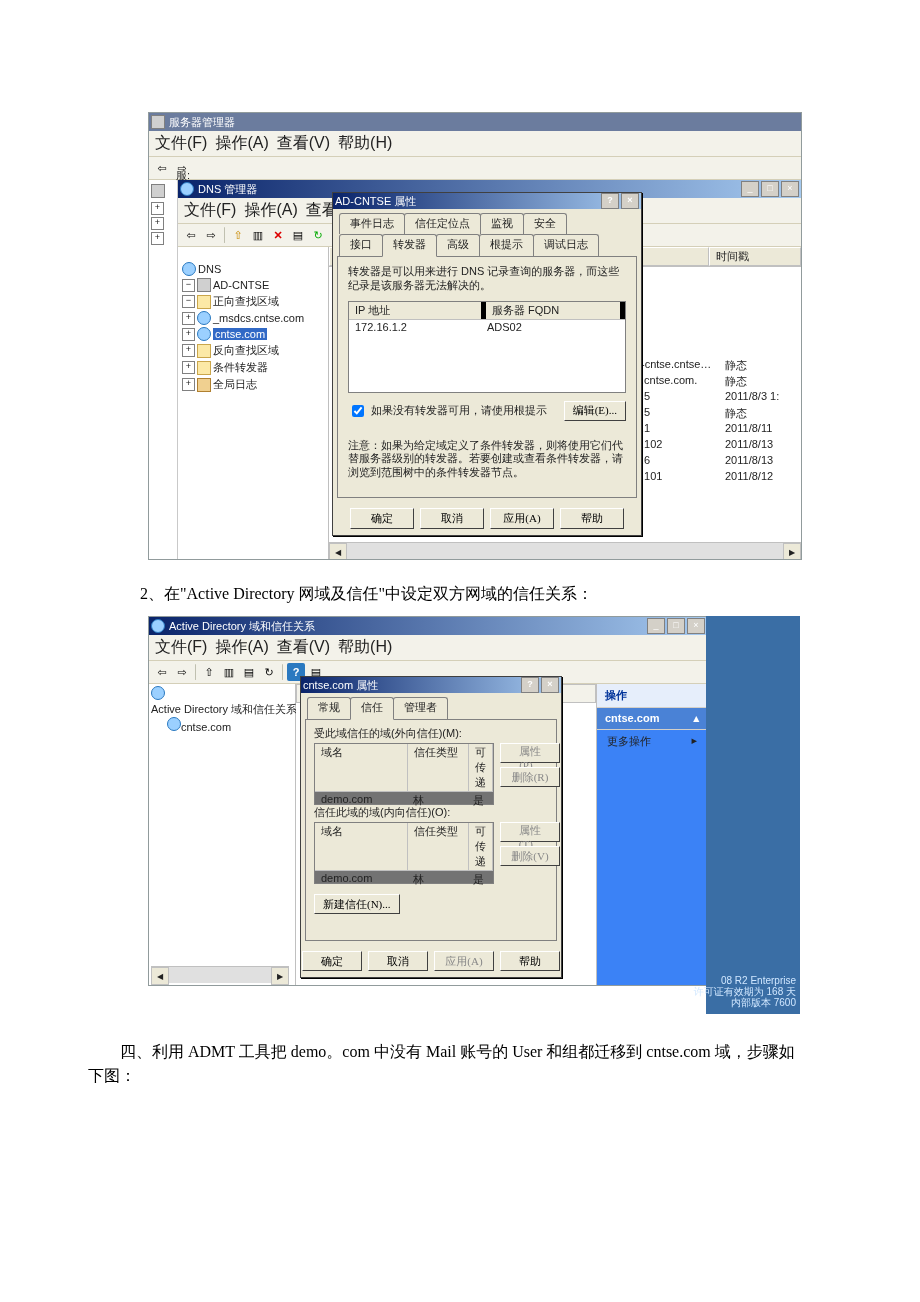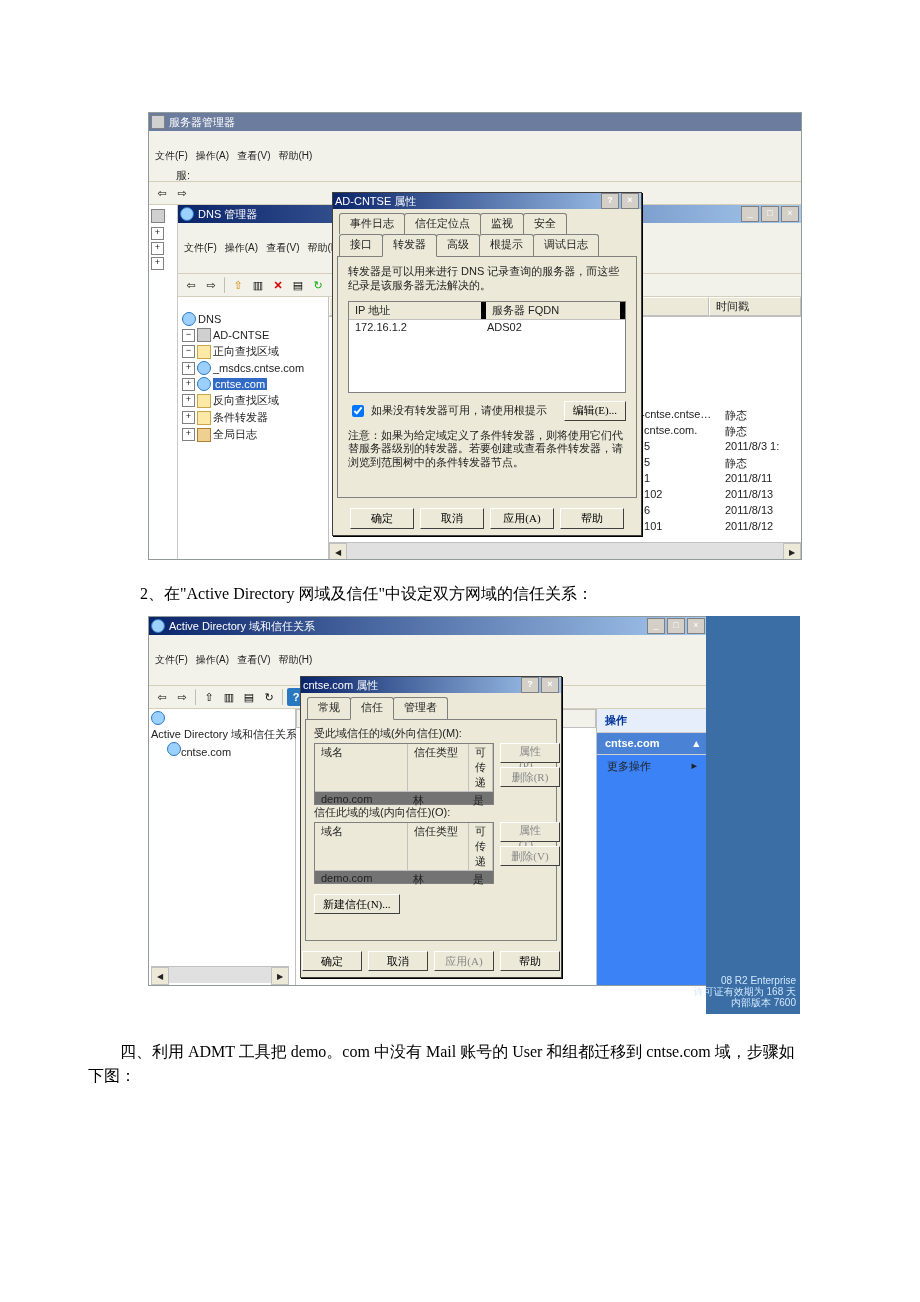--- a/index.html
+++ b/index.html
@@ -10,21 +10,21 @@
     }
     body{margin:0;background:#fff;font:11px "Tahoma","Microsoft Sans Serif",sans-serif;color:#222;width:920px}
     .canvas{position:relative;width:920px;height:1302px}
     .figure{position:absolute;box-sizing:border-box}
     
     .win{background:var(--win-bg);border:1px solid var(--win-border);display:flex;flex-direction:column}
     .titlebar{display:flex;align-items:center;height:18px;background:linear-gradient(#6b7c9e,#6b7c9e);color:#fff;padding:0 2px;font-size:11px;gap:4px}
     .titlebar.blue{background:linear-gradient(90deg,#0a246a,#a6caf0)}
     .tb-ctrls{margin-left:auto;display:flex;gap:2px}
     .tb-btn{width:16px;height:14px;background:#d4d0c8;border:1px solid #808080;font:9px/12px sans-serif;text-align:center;cursor:pointer}
-    .menubar{display:flex;gap:8px;padding:18px 6px;background:#f3f2ea;border-bottom:1px solid #d4cfb8;font-size:10px}
+    .menubar{display:flex;gap:8px;padding:2px 6px;background:#f3f2ea;border-bottom:1px solid #d4cfb8;font-size:16px}
     .menubar span{cursor:default}
     .toolbar{display:flex;align-items:center;padding:2px 4px;gap:2px;background:#f3f2ea;border-bottom:1px solid #d4cfb8}
     .tbtn{width:18px;height:18px;display:flex;align-items:center;justify-content:center;border:1px solid transparent;border-radius:2px;background:transparent;cursor:pointer;font-size:11px}
     .tbtn.sep{width:1px;height:16px;background:#c0c0b0;margin:0 2px;border:none;cursor:default}
     
     .body{display:flex;flex:1;overflow:hidden}
     .tree{width:160px;border-right:1px solid #bfbfbf;background:#fff;padding:14px 0;font-size:11px;overflow:hidden}
     .tree .nd{white-space:nowrap;padding:1px 0 1px 4px;display:flex;align-items:center;gap:2px}
     .exp{width:11px;height:11px;border:1px solid #808080;text-align:center;line-height:9px;font-size:9px;background:#fff;cursor:pointer}
     .ic{width:12px;height:12px;display:inline-flex;align-items:center;justify-content:center;font-size:10px}
@@ -55,21 +55,21 @@
     .ipbox .hdr{display:flex;background:#ece9d8;border-bottom:1px solid #c0c0c0}
     .ipbox .hdr>div{padding:1px 6px;border-right:5px solid #000000;font-size:11px}
     .ipbox .r{display:flex;font-size:11px}
     .ipbox .r>div{padding:1px 6px}
     .chkrow{margin:8px 0;display:flex;align-items:center;gap:4px}
     input[type=checkbox]{width:12px;height:12px}
     .btnrow{display:flex;gap:6px;justify-content:center;padding:6px}
     .wbtn{min-width:64px;height:21px;background:#ece9d8;border:1px solid #404040;border-top-color:#fff;border-left-color:#fff;font:11px Tahoma;cursor:pointer;padding:0 8px}
     .wbtn.small{min-width:60px;height:20px}
     .wbtn.disabled{color:#888;cursor:default}
-    .note{font-size:11px;line-height:1.25;margin-top:8px}
+    .note{font-size:11px;line-height:1.25;margin-top:18px}
     .editbtn-row{display:flex;justify-content:flex-end;align-items:center}
     
     .ad-sidebar{width:142px;border-right:1px solid #c0c0c0;background:#fff;padding:2px;color:#222}
     .ad-colhdr{display:flex}
     .ad-colhdr>div{background:#f3f2ea;border:1px solid #c0c0c0;padding:1px 6px;font-size:11px}
     .action-pane{width:110px;border-left:1px solid #c0c0c0;background:#3b82f6;font-size:11px}
     .action-pane .ahdr{background:#e6eefb;color:#00339a;font-weight:bold;padding:4px 8px;display:flex;justify-content:space-between;border-bottom:1px solid #d4d0c8}
     .action-pane .ahdr.top{color:#fff}
     .action-pane .aitem{padding:4px 10px;display:flex;justify-content:space-between;cursor:pointer}
     .trustbox{border:1px solid #808080;background:#737373;height:60px;display:flex;flex-direction:column}

